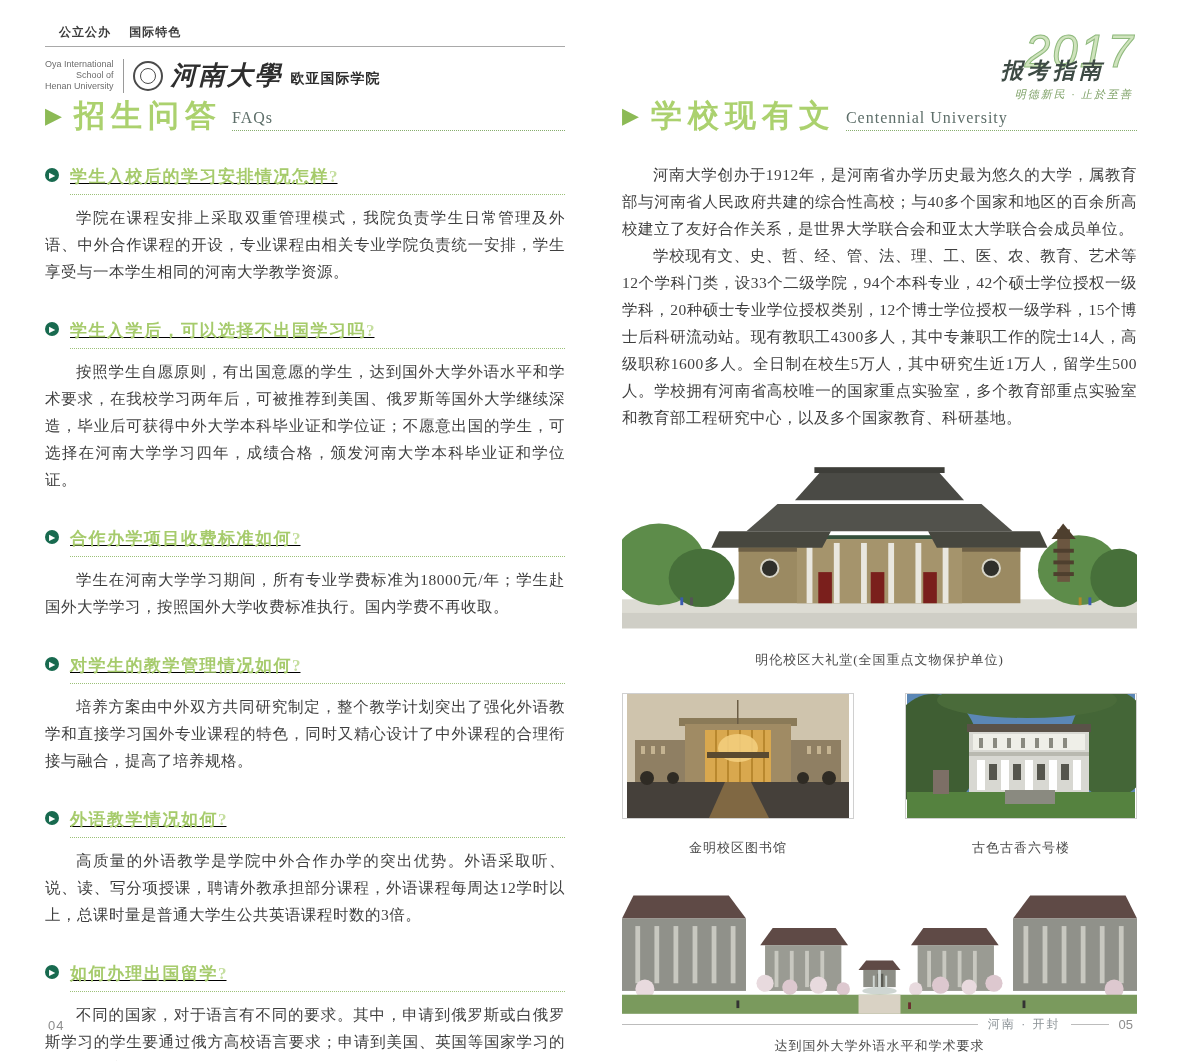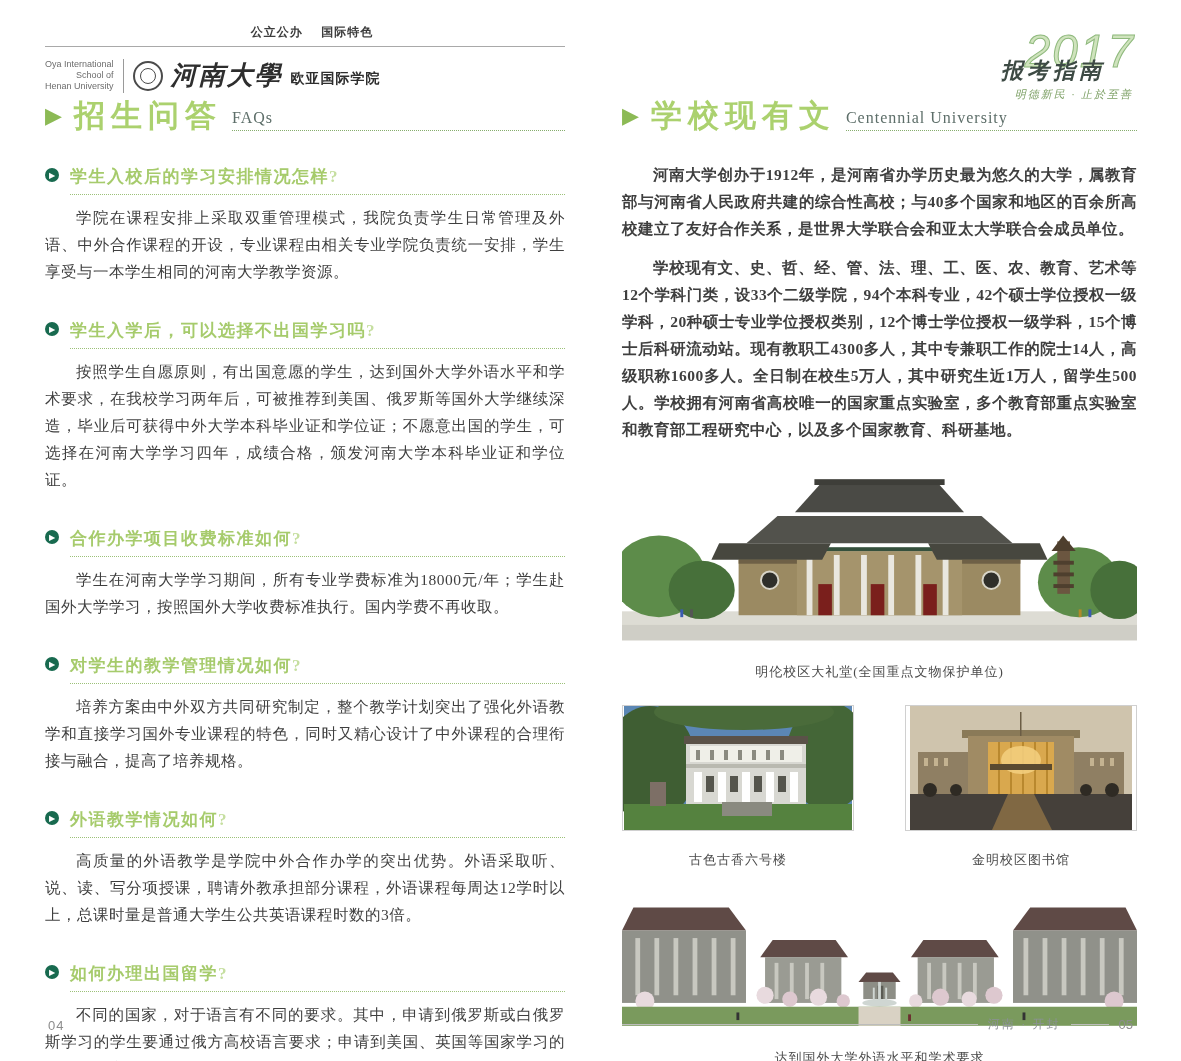--- a/index.html
+++ b/index.html
@@ -1,20 +1,20 @@
 <!DOCTYPE html>
 <html><head>
 <meta charset="utf-8">
 <style>
   html,body{margin:0;padding:0;background:#fff;}
   .page{position:relative;width:1181px;height:1061px;background:#ffffff;overflow:hidden;
         font-family:"Liberation Sans","DejaVu Sans",sans-serif;}
 
   
-  .top-tagline{position:absolute;top:24px;left:45px;width:520px;text-align:center;
+  .top-tagline{position:absolute;top:24px;left:45px;width:520px;text-align:left;
                font-size:12px;font-weight:bold;color:#3c3c3c;letter-spacing:1px;}
   .top-tagline span{margin-left:14px;}
   .top-rule{position:absolute;top:46px;left:45px;width:520px;height:1px;background:#a9a9a9;}
 
   .logo-row{position:absolute;top:58px;left:45px;display:flex;align-items:center;}
   .logo-en{font-size:9px;color:#6d6d6d;text-align:right;white-space:pre-line;line-height:1.25;}
   .logo-divider{width:1px;height:34px;background:#9a9a9a;margin:0 9px;}
   .logo-seal{width:26px;height:26px;border:2px solid #4b4b4b;border-radius:50%;
              display:flex;align-items:center;justify-content:center;margin-right:8px;}
   .logo-seal-inner{width:14px;height:14px;border:1px solid #4b4b4b;border-radius:50%;}
@@ -39,28 +39,28 @@
   .sec-marker{color:#8cba55;font-size:22px;line-height:1;margin-right:12px;padding-bottom:4px;}
   .sec-title{font-size:31px;font-weight:bold;color:#abd16e;letter-spacing:6px;line-height:1;}
   .sec-sub-wrap{flex:1;border-bottom:1px dotted #86ad6d;padding-bottom:3px;margin-left:10px;}
   .sec-sub{font-family:"Liberation Serif","DejaVu Serif",serif;font-size:16px;color:#5d6e69;letter-spacing:1px;}
 
   
   .faq{margin-top:34px;}
   .faq-head{display:flex;align-items:flex-start;}
   .faq-bullet{flex:0 0 auto;width:14px;height:14px;border-radius:50%;background:#186a4f;color:#ffffff;
               font-size:8px;display:flex;align-items:center;justify-content:center;margin-top:3px;}
-  .faq-titlewrap{flex:1;margin-left:11px;border-bottom:1px dotted #9cc178;padding-bottom:6px;}
+  .faq-titlewrap{flex:1;margin-left:11px;border-bottom:1px dotted #9cc178;padding-bottom:6px;text-decoration:underline;}
   .faq-q{font-size:17px;font-weight:bold;color:#a6cb6c;letter-spacing:1.5px;}
   .faq-qm{font-family:"Liberation Serif","DejaVu Serif",serif;font-size:17px;font-weight:bold;color:#c6dfa0;}
   .body-text{font-family:"Liberation Serif","DejaVu Serif",serif;font-size:15.5px;color:#3f3f3f;
              line-height:27px;text-align:justify;text-indent:2em;margin:9px 0 0 0;letter-spacing:0.5px;}
 
   
-  .col-right .body-text{margin-top:12px;font-weight:bold;}
+  .col-right .body-text{margin-top:0;}
   .para-block{margin-top:30px;}
 
   
   .photo-main{margin-top:22px;}
   .photo-caption{font-family:"Liberation Serif","DejaVu Serif",serif;font-size:13px;color:#4a4a4a;
                  text-align:center;margin-top:20px;letter-spacing:1px;}
   .photo-row{display:flex;justify-content:space-between;margin-top:24px;}
   .photo-card{width:232px;}
   .photo-card svg{border:1px solid #d0d0d0;display:block;}
   .photo-wide{margin-top:22px;}
@@ -226,20 +226,52 @@
         <rect x="60" y="146" width="3" height="8" fill="#3a5bb0"></rect>
         <rect x="70" y="146" width="3" height="8" fill="#555555"></rect>
         <rect x="470" y="146" width="3" height="8" fill="#b08a2a"></rect>
         <rect x="480" y="146" width="3" height="8" fill="#3a5bb0"></rect>
       </svg>
       <div class="photo-caption">明伦校区大礼堂(全国重点文物保护单位)</div>
     </div>
 
     <div class="photo-row">
       <div class="photo-card">
+        <svg width="230" height="124" viewBox="0 0 222 124">
+          <rect width="222" height="124" fill="#cfc4ad"></rect>
+          <rect x="8" y="46" width="50" height="42" fill="#8f7f63"></rect>
+          <rect x="164" y="46" width="50" height="42" fill="#8f7f63"></rect>
+          <rect x="52" y="24" width="118" height="8" fill="#8a7a58"></rect>
+          <rect x="58" y="30" width="106" height="58" fill="#a08b64"></rect>
+          <rect x="78" y="36" width="66" height="52" fill="#d9a84e"></rect>
+          <rect x="88" y="36" width="2" height="52" fill="#b9882e"></rect>
+          <rect x="100" y="36" width="2" height="52" fill="#b9882e"></rect>
+          <rect x="112" y="36" width="2" height="52" fill="#b9882e"></rect>
+          <rect x="124" y="36" width="2" height="52" fill="#b9882e"></rect>
+          <rect x="136" y="36" width="2" height="52" fill="#b9882e"></rect>
+          <ellipse cx="111" cy="54" rx="20" ry="14" fill="#f2cd7d" opacity="0.9"></ellipse>
+          <rect x="80" y="58" width="62" height="6" fill="#5a4a30"></rect>
+          <rect x="14" y="52" width="4" height="8" fill="#c4b391"></rect>
+          <rect x="24" y="52" width="4" height="8" fill="#c4b391"></rect>
+          <rect x="34" y="52" width="4" height="8" fill="#c4b391"></rect>
+          <rect x="180" y="52" width="4" height="8" fill="#c4b391"></rect>
+          <rect x="190" y="52" width="4" height="8" fill="#c4b391"></rect>
+          <rect x="200" y="52" width="4" height="8" fill="#c4b391"></rect>
+          <rect y="88" width="222" height="36" fill="#45403a"></rect>
+          <polygon points="98,88 124,88 142,124 82,124" fill="#c89a4f" opacity="0.45"></polygon>
+          <circle cx="20" cy="84" r="7" fill="#2f2b24"></circle>
+          <circle cx="46" cy="84" r="6" fill="#2f2b24"></circle>
+          <circle cx="176" cy="84" r="6" fill="#2f2b24"></circle>
+          <circle cx="202" cy="84" r="7" fill="#2f2b24"></circle>
+          <rect x="110" y="6" width="1.5" height="24" fill="#6b5d45"></rect>
+        </svg>
+        <div class="photo-caption">金明校区图书馆</div>
+      </div>
+
+      <div class="photo-card">
         <svg width="230" height="124" viewBox="0 0 228 124">
           <rect width="228" height="124" fill="#5b87b5"></rect>
           <ellipse cx="26" cy="58" rx="46" ry="58" fill="#3f5e33"></ellipse>
           <ellipse cx="204" cy="50" rx="42" ry="54" fill="#446637"></ellipse>
           <ellipse cx="120" cy="6" rx="90" ry="18" fill="#4a6b3a"></ellipse>
           <rect x="60" y="30" width="124" height="8" fill="#5a5248"></rect>
           <rect x="62" y="38" width="120" height="62" fill="#d8d8d2"></rect>
           <rect x="66" y="40" width="112" height="16" fill="#efefe8"></rect>
           <rect x="72" y="44" width="4" height="10" fill="#8a8a80"></rect>
           <rect x="86" y="44" width="4" height="10" fill="#8a8a80"></rect>
@@ -256,52 +288,20 @@
           <rect x="166" y="66" width="8" height="30" fill="#ffffff"></rect>
           <rect x="82" y="70" width="8" height="16" fill="#55554d"></rect>
           <rect x="106" y="70" width="8" height="16" fill="#55554d"></rect>
           <rect x="130" y="70" width="8" height="16" fill="#55554d"></rect>
           <rect x="154" y="70" width="8" height="16" fill="#55554d"></rect>
           <rect y="98" width="228" height="26" fill="#55823f"></rect>
           <rect x="26" y="76" width="16" height="24" fill="#7d6f66"></rect>
           <rect x="98" y="96" width="50" height="14" fill="#8a8a80"></rect>
         </svg>
         <div class="photo-caption">古色古香六号楼</div>
-      </div>
-
-      <div class="photo-card">
-        <svg width="230" height="124" viewBox="0 0 222 124">
-          <rect width="222" height="124" fill="#cfc4ad"></rect>
-          <rect x="8" y="46" width="50" height="42" fill="#8f7f63"></rect>
-          <rect x="164" y="46" width="50" height="42" fill="#8f7f63"></rect>
-          <rect x="52" y="24" width="118" height="8" fill="#8a7a58"></rect>
-          <rect x="58" y="30" width="106" height="58" fill="#a08b64"></rect>
-          <rect x="78" y="36" width="66" height="52" fill="#d9a84e"></rect>
-          <rect x="88" y="36" width="2" height="52" fill="#b9882e"></rect>
-          <rect x="100" y="36" width="2" height="52" fill="#b9882e"></rect>
-          <rect x="112" y="36" width="2" height="52" fill="#b9882e"></rect>
-          <rect x="124" y="36" width="2" height="52" fill="#b9882e"></rect>
-          <rect x="136" y="36" width="2" height="52" fill="#b9882e"></rect>
-          <ellipse cx="111" cy="54" rx="20" ry="14" fill="#f2cd7d" opacity="0.9"></ellipse>
-          <rect x="80" y="58" width="62" height="6" fill="#5a4a30"></rect>
-          <rect x="14" y="52" width="4" height="8" fill="#c4b391"></rect>
-          <rect x="24" y="52" width="4" height="8" fill="#c4b391"></rect>
-          <rect x="34" y="52" width="4" height="8" fill="#c4b391"></rect>
-          <rect x="180" y="52" width="4" height="8" fill="#c4b391"></rect>
-          <rect x="190" y="52" width="4" height="8" fill="#c4b391"></rect>
-          <rect x="200" y="52" width="4" height="8" fill="#c4b391"></rect>
-          <rect y="88" width="222" height="36" fill="#45403a"></rect>
-          <polygon points="98,88 124,88 142,124 82,124" fill="#c89a4f" opacity="0.45"></polygon>
-          <circle cx="20" cy="84" r="7" fill="#2f2b24"></circle>
-          <circle cx="46" cy="84" r="6" fill="#2f2b24"></circle>
-          <circle cx="176" cy="84" r="6" fill="#2f2b24"></circle>
-          <circle cx="202" cy="84" r="7" fill="#2f2b24"></circle>
-          <rect x="110" y="6" width="1.5" height="24" fill="#6b5d45"></rect>
-        </svg>
-        <div class="photo-caption">金明校区图书馆</div>
       </div>
     </div>
 
     <div class="photo-wide">
       <svg width="515" height="138" viewBox="0 0 540 138">
         <rect width="540" height="138" fill="#ffffff"></rect>
         <polygon points="0,38 130,38 112,14 12,14" fill="#5f4a46"></polygon>
         <rect x="0" y="38" width="130" height="76" fill="#90918a"></rect>
         <rect x="14" y="46" width="5" height="60" fill="#c8c8c0"></rect>
         <rect x="34" y="46" width="5" height="60" fill="#c8c8c0"></rect>

